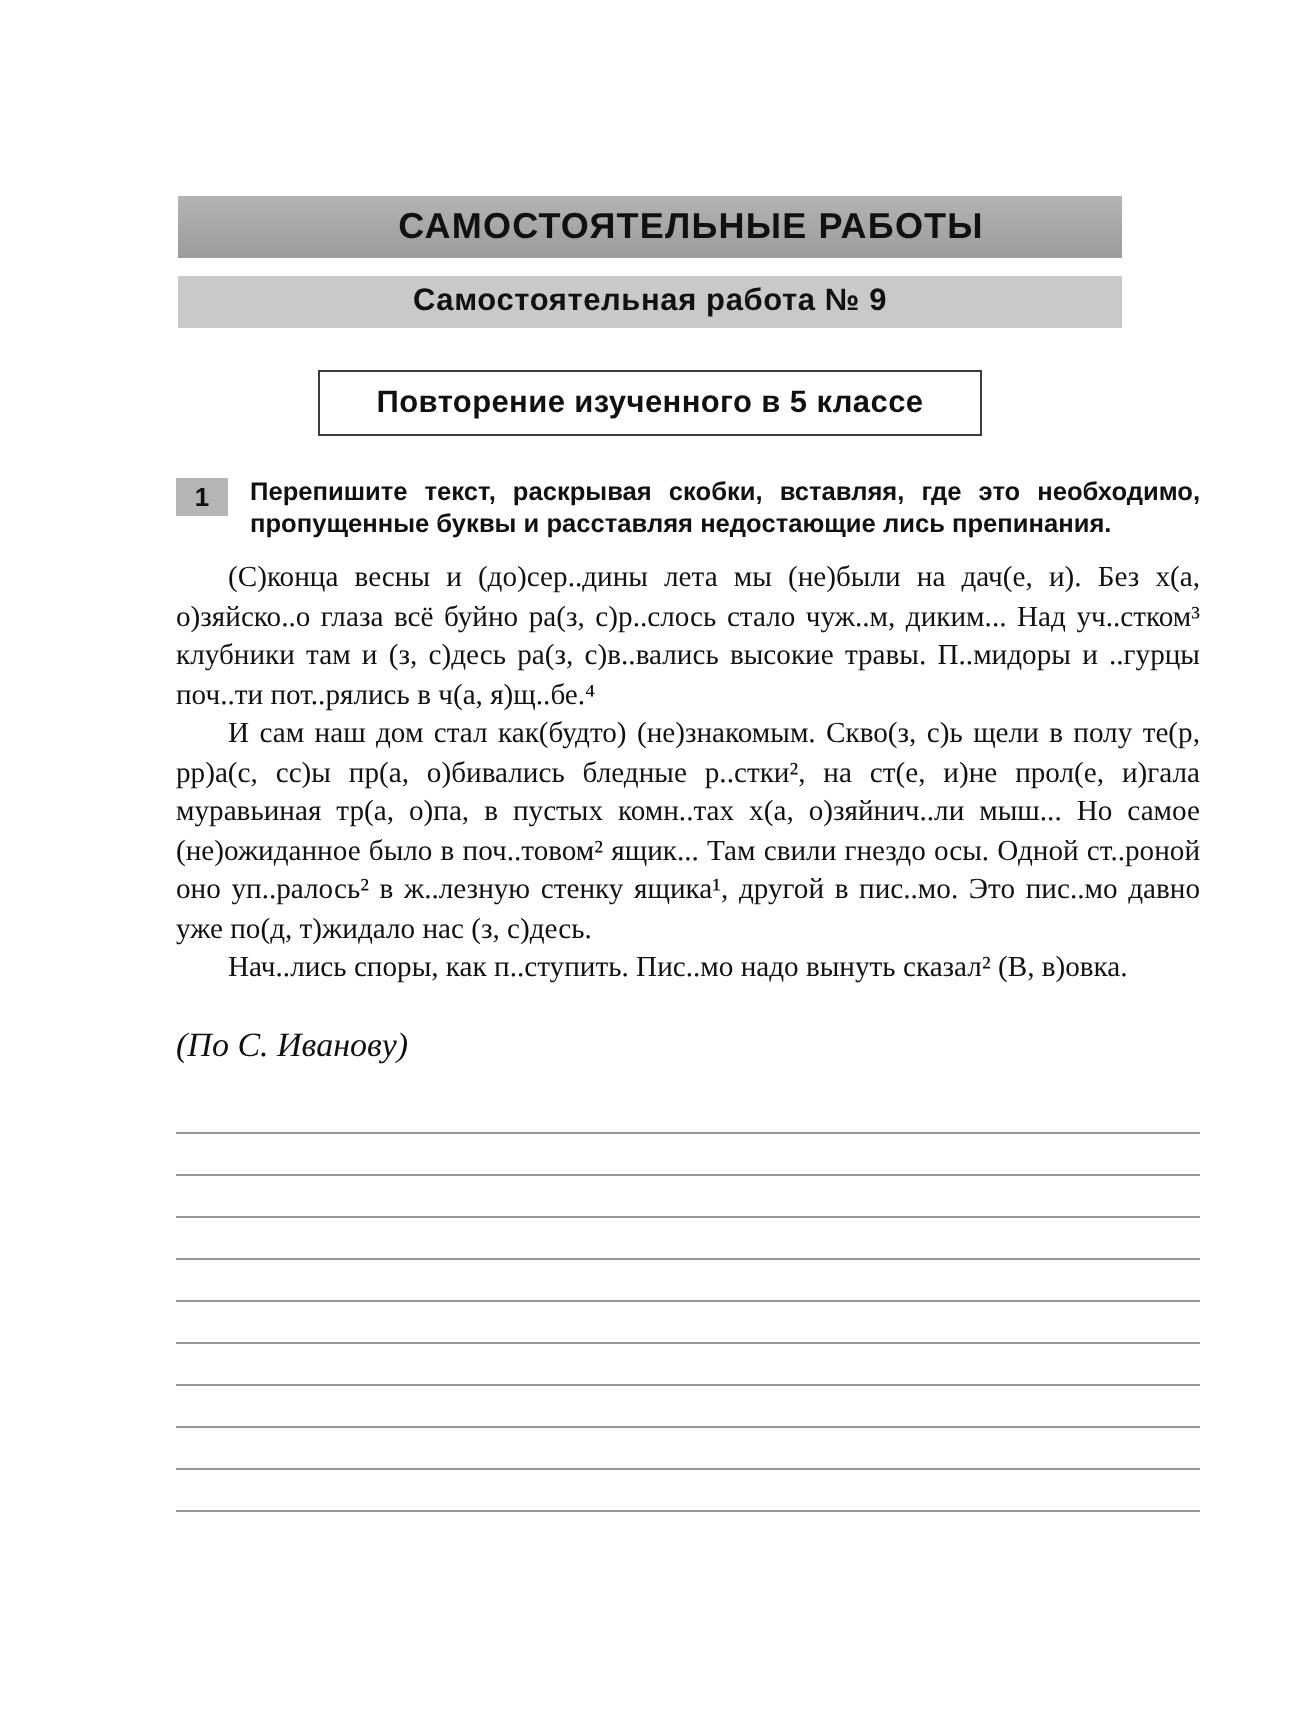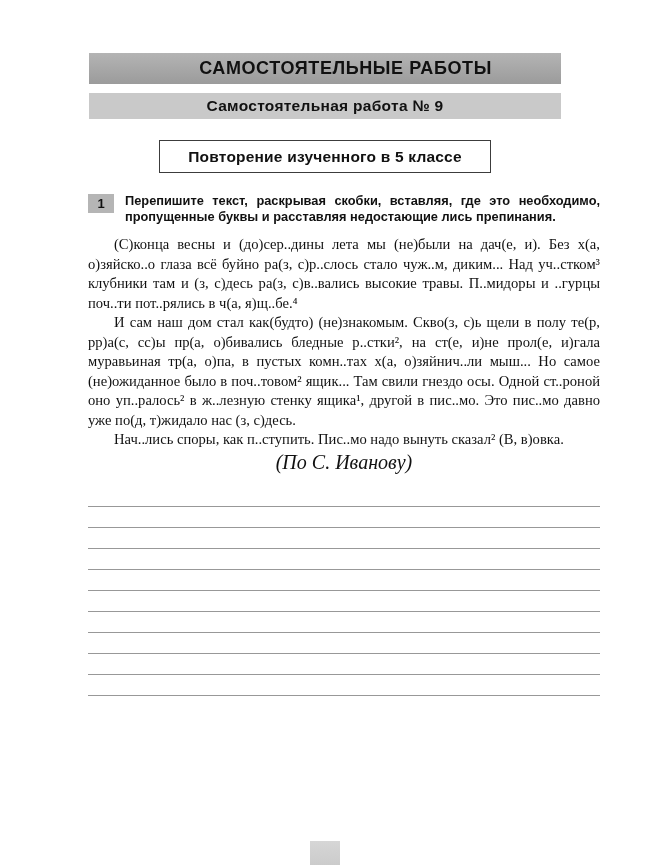--- a/index.html
+++ b/index.html
@@ -12,21 +12,21 @@
     overflow: hidden;
   }
   .page { width: 650px; height: 865px; position: relative; background: #fff; }
 
   .banner {
     width: 472px; margin: 0 auto;
     display: flex; align-items: center; justify-content: center;
     text-align: center;
   }
   .banner-dark {
-    margin-top: 53px; height: 31px;
+    margin-top: 98px; height: 31px;
     background: linear-gradient(180deg, #b4b4b4, var(--banner-dark, #9b9b9b));
     padding-left: 41px;
   }
   .banner-dark span { font-weight: bold; font-size: 18px; letter-spacing: .6px; }
   .banner-light {
     margin-top: 9px; height: 26px;
     background: var(--banner-light, #c9c9c9);
   }
   .banner-light span { font-weight: bold; font-size: 15.5px; letter-spacing: .3px; }
 
@@ -53,22 +53,22 @@
   }
 
   .ex-body {
     margin: 10px 50px 0 88px;
     font-family: "Liberation Serif", "DejaVu Serif", serif;
     font-size: 14.6px; line-height: 19.5px;
     text-align: justify;
   }
   .body-para { text-indent: 26px; }
   .attribution {
-    text-align: center; font-style: italic; margin-top: 3px;
-    font-size: 20px;
+    text-align: left; font-style: italic; margin-top: 18px;
+    font-size: 17px;
   }
 
   .writing-lines { margin: 14px 50px 0 88px; }
   .write-line { height: 21px; border-bottom: 1px solid var(--line, #989898); }
 
   .page-number-tab {
     position: absolute; left: 50%; transform: translateX(-50%);
     bottom: 25px; width: 30px; height: 52px;
     background: linear-gradient(180deg, #d6d6d6, var(--tab, #bfbfbf));
     display: flex; justify-content: center; align-items: flex-start;

